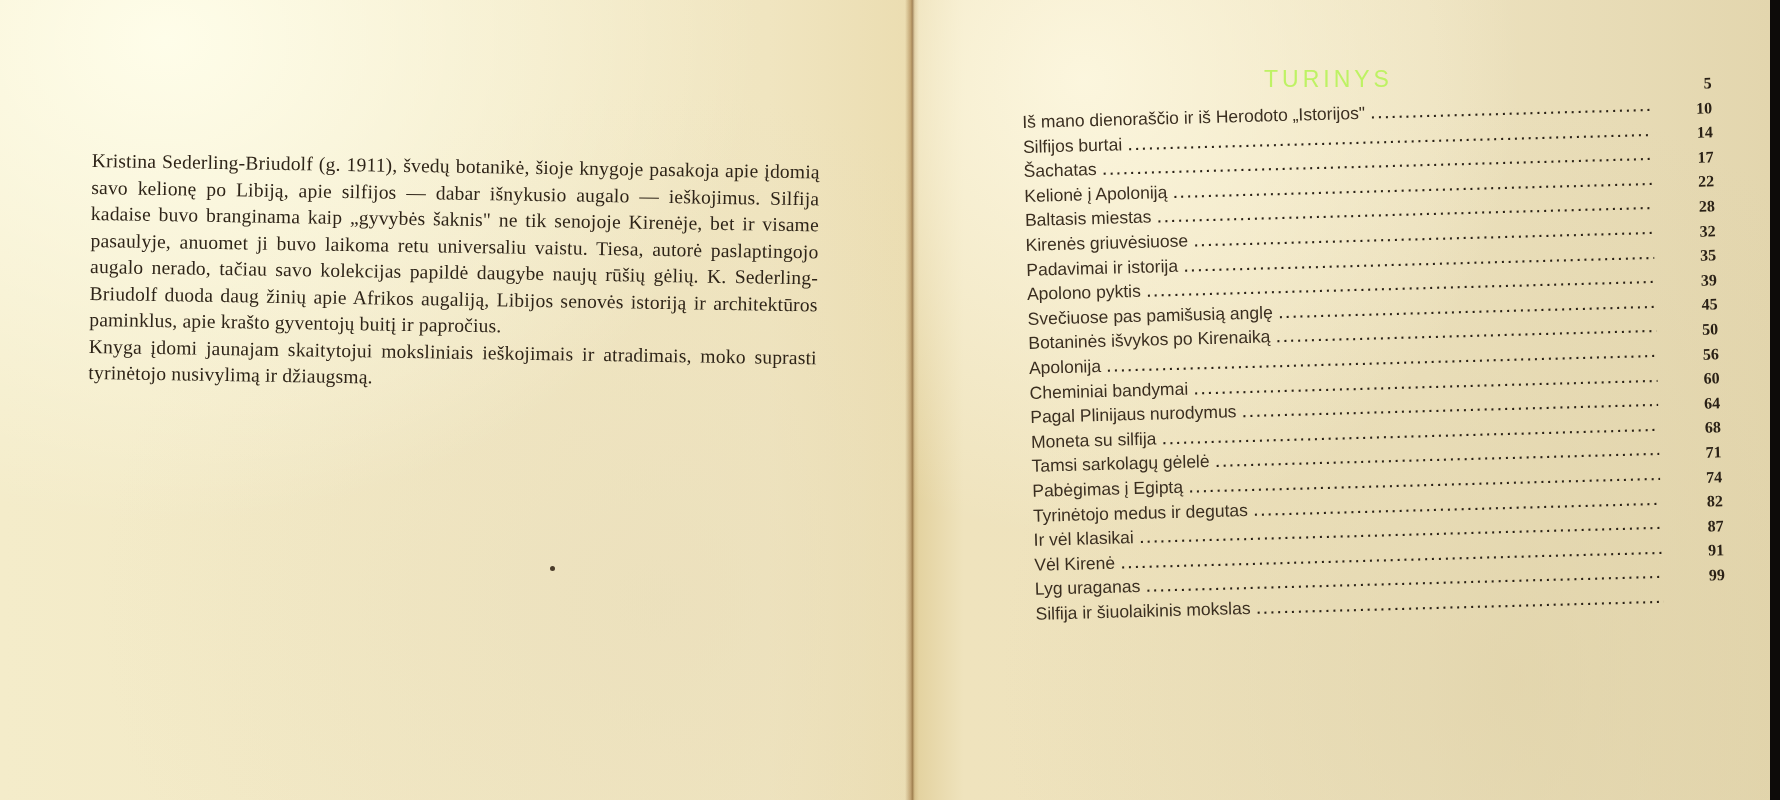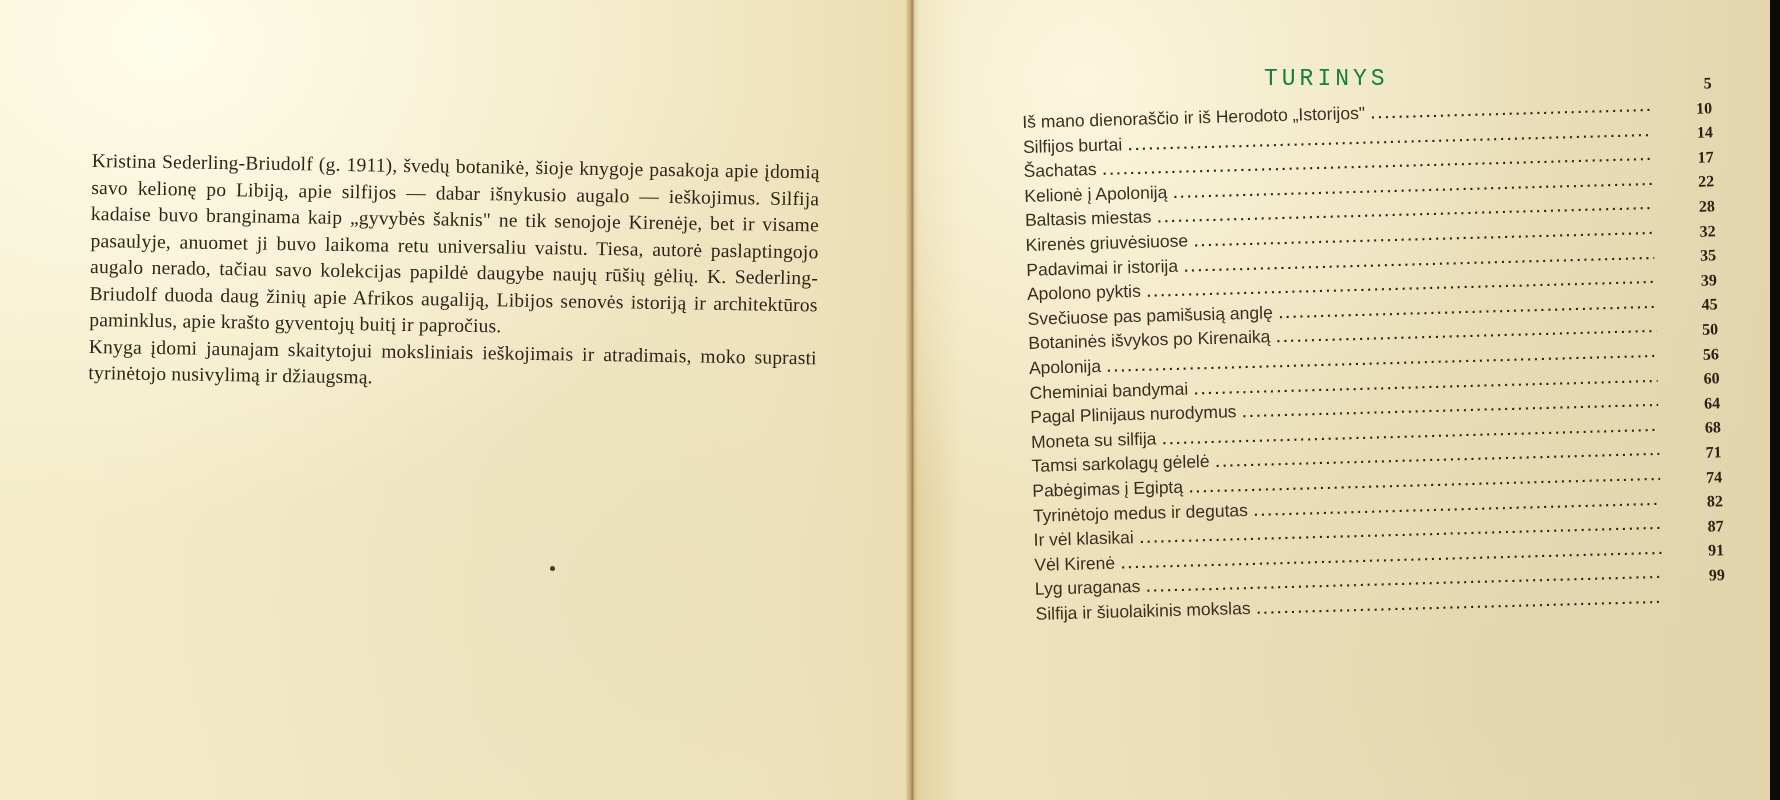--- a/index.html
+++ b/index.html
@@ -86,24 +86,24 @@
       width: 5px;
       height: 5px;
       border-radius: 50%;
       background: #4a3c2a;
     }
     
     .toc-title {
       position: absolute;
       left: 1264px;
       top: 66px;
-      font-family: Liberation Mono, monospace;
+      font-family: Liberation Sans, sans-serif;
       font-size: 23px;
       letter-spacing: 4px;
-      color: #15803d;
+      color: #bef264;
     }
     .toc {
       position: absolute;
       left: 1022px;
       top: 110px;
       width: 690px;
       transform: rotate(-1.55deg);
       transform-origin: 0 0;
       font-family: "Liberation Sans", "DejaVu Sans", sans-serif;
       font-size: 17.5px;

